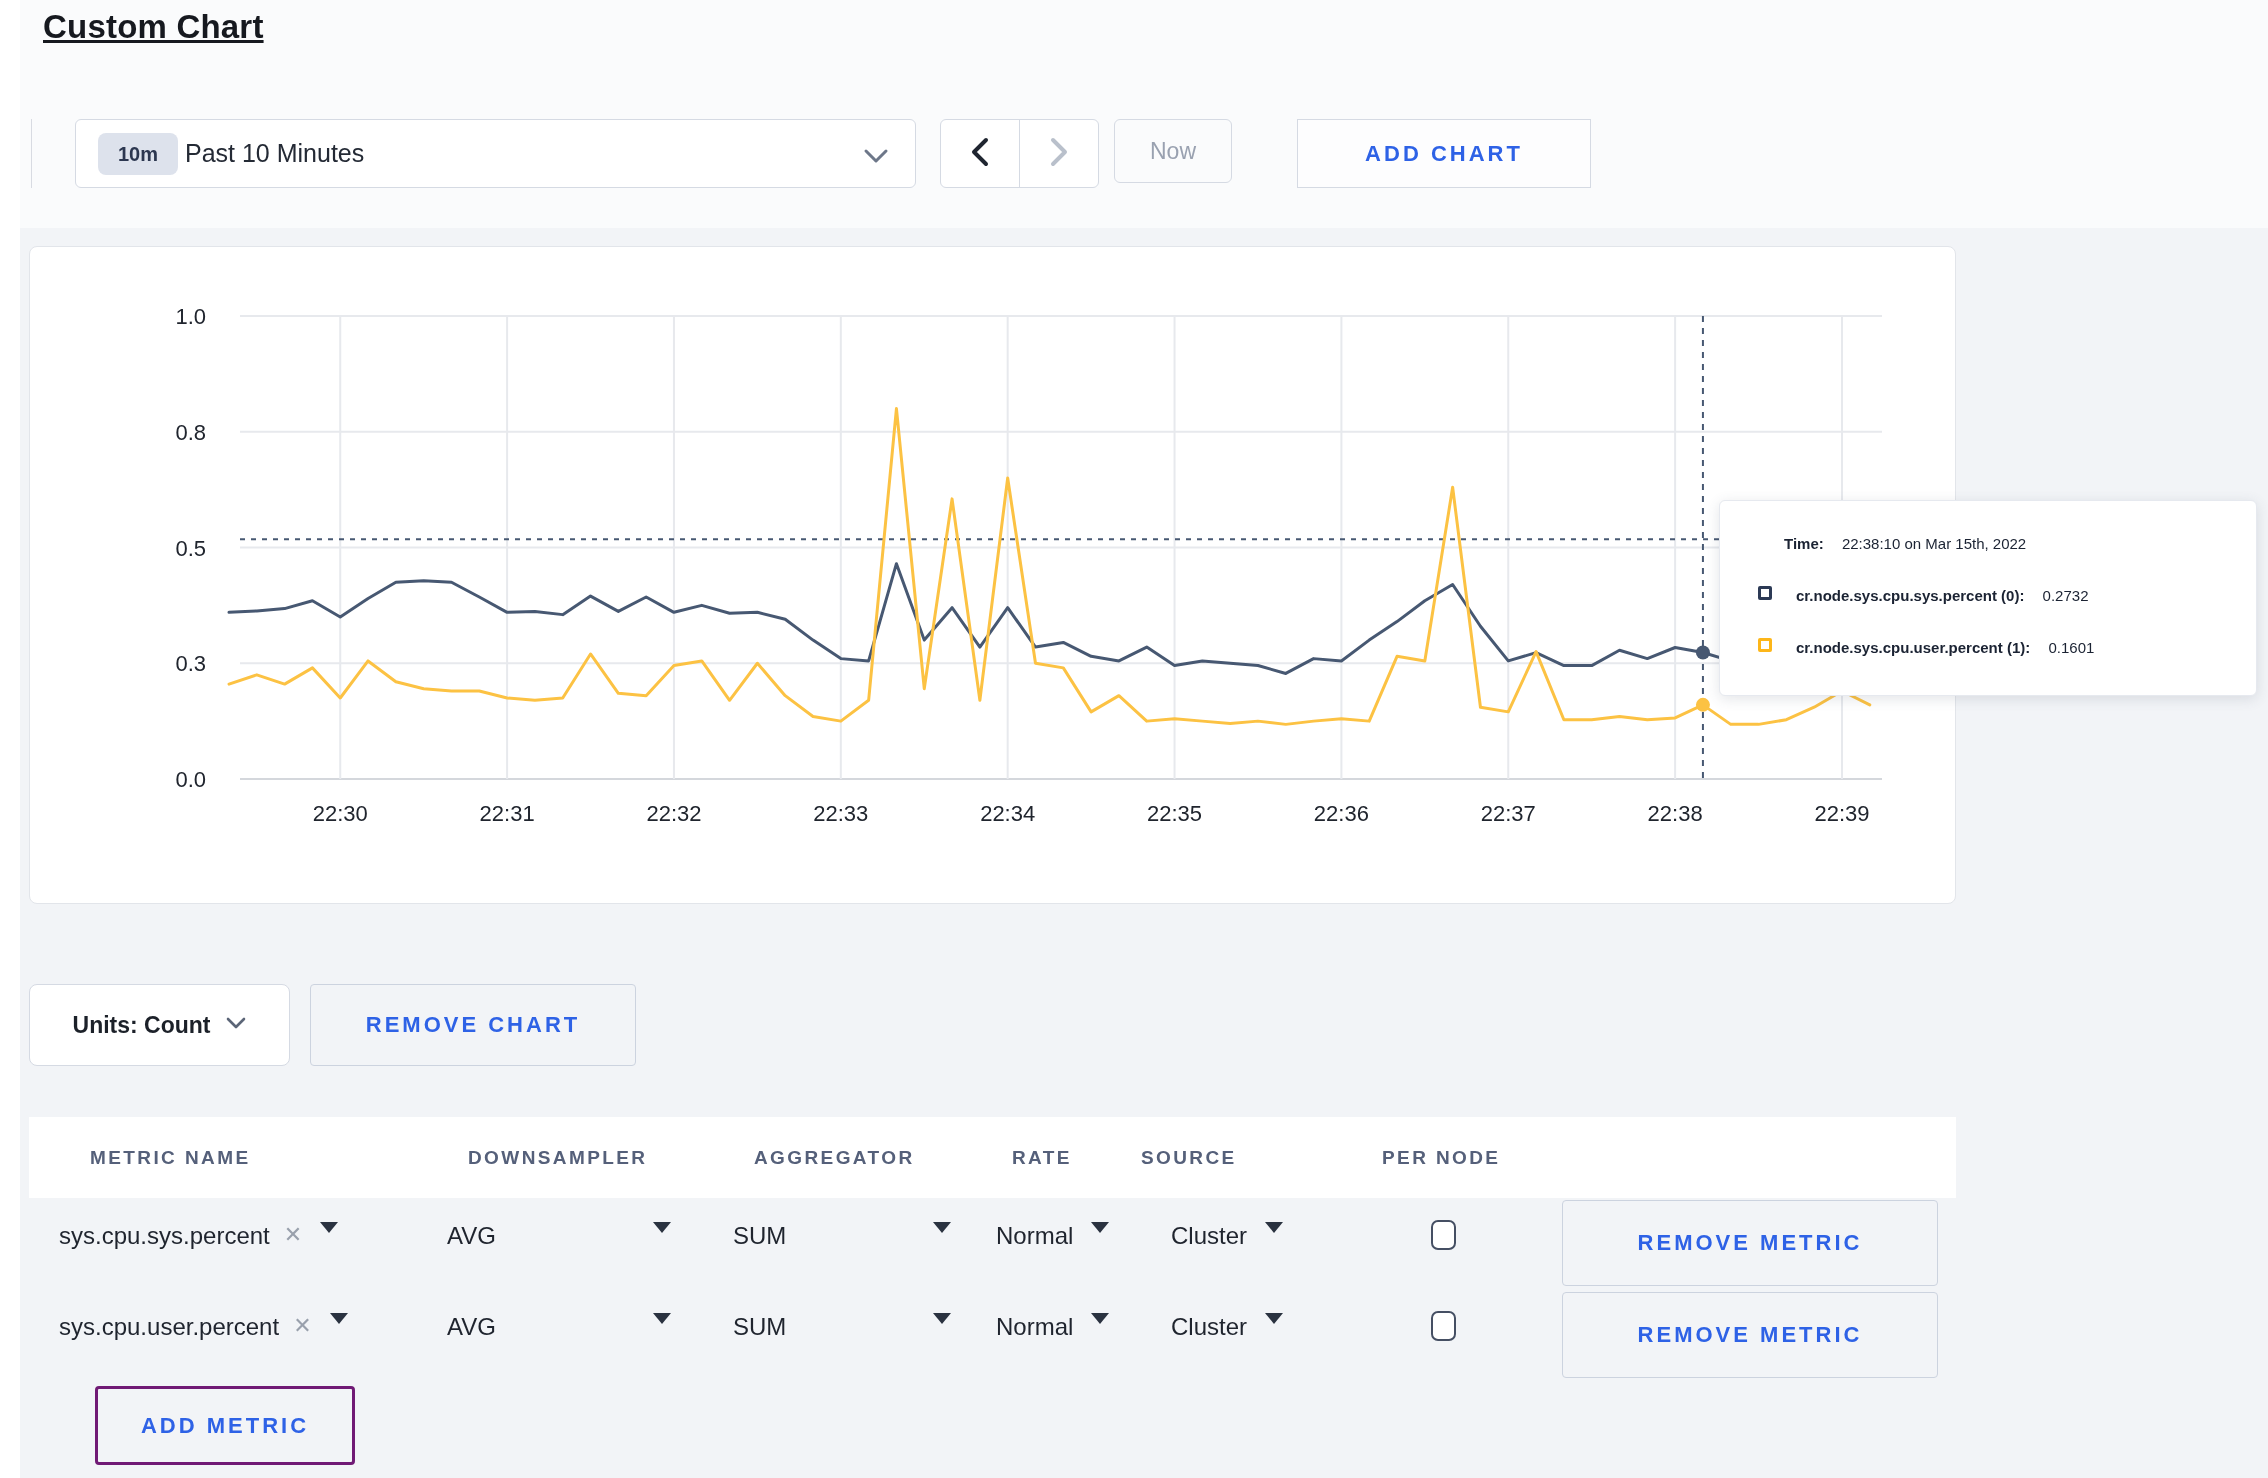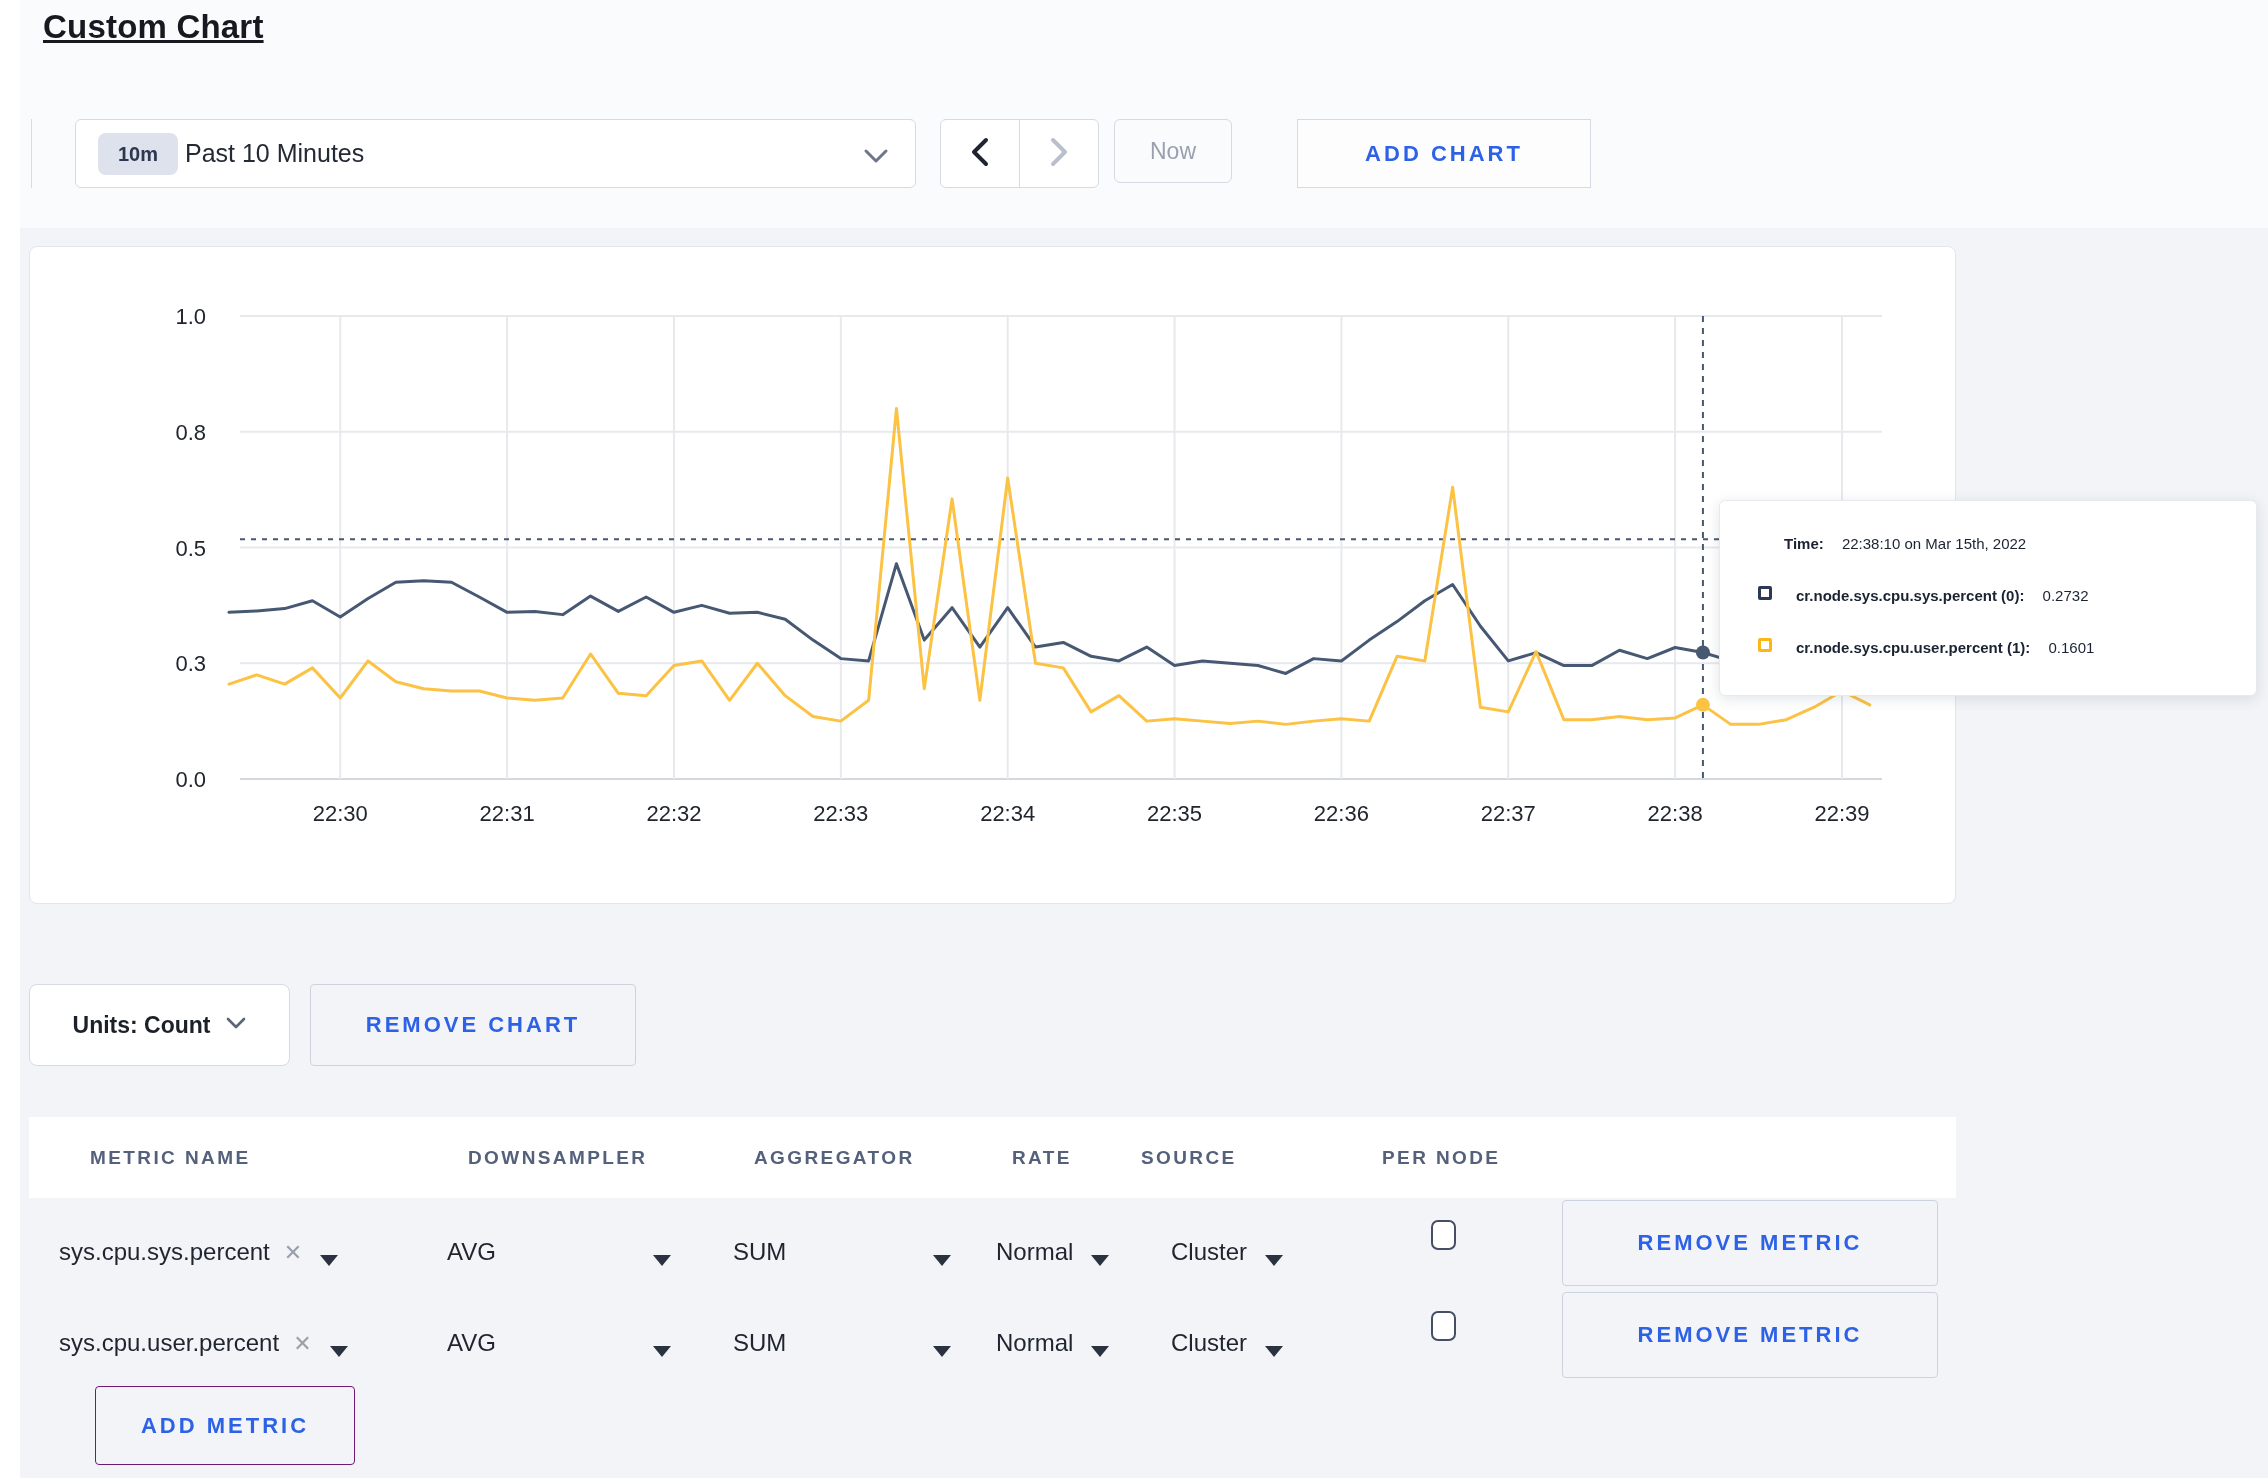--- a/index.html
+++ b/index.html
@@ -38,26 +38,26 @@
   .tt-val { margin-left:14px; }
 
   
   .units-box { left:9px; top:984px; width:261px; height:82px; background:#ffffff; border:1px solid #d5dae3; border-radius:8px; display:flex; align-items:center; justify-content:center; gap:16px; cursor:pointer; }
   .units-label { font-size:23px; font-weight:700; color:#1c2129; }
   .remove-chart-btn { left:290px; top:984px; width:326px; height:82px; border:1px solid #ccd3df; border-radius:4px; }
 
   
   .table-head { left:9px; top:1117px; width:1927px; height:81px; background:#ffffff; }
   .th { position:absolute; top:0; height:81px; line-height:81px; font-size:19px; font-weight:700; letter-spacing:2.4px; color:#55607a; white-space:nowrap; }
-  .cell { position:absolute; font-size:24px; color:#1f242e; white-space:nowrap; display:flex; align-items:flex-end; cursor:pointer; }
+  .cell { position:absolute; font-size:24px; color:#1f242e; white-space:nowrap; display:flex; align-items:flex-start; cursor:pointer; }
   .caret { width:0; height:0; border-left:9px solid transparent; border-right:9px solid transparent; border-top:11px solid #2a3240; margin-left:18px; }
   .xicon { font-size:22px; color:#99a0ac; margin-left:14px; cursor:pointer; }
   .checkbox { position:absolute; width:25px; height:30px; border:2px solid #454f63; border-radius:7px; background:#ffffff; cursor:pointer; }
   .remove-metric-btn { position:absolute; left:1542px; width:376px; height:86px; border:1px solid #ccd3df; border-radius:4px; }
-  .add-metric-btn { left:75px; top:1386px; width:260px; height:79px; border:1px solid #701a75; border-radius:4px; }
+  .add-metric-btn { left:75px; top:1386px; width:260px; height:79px; border:3px solid #701a75; border-radius:4px; }
 </style>
 </head>
 <body>
 
 <div class="page">
   <div class="header-band"></div>
 
   <div class="abs page-title">Custom Chart</div>
 
   <div class="abs ts-divider"></div>

